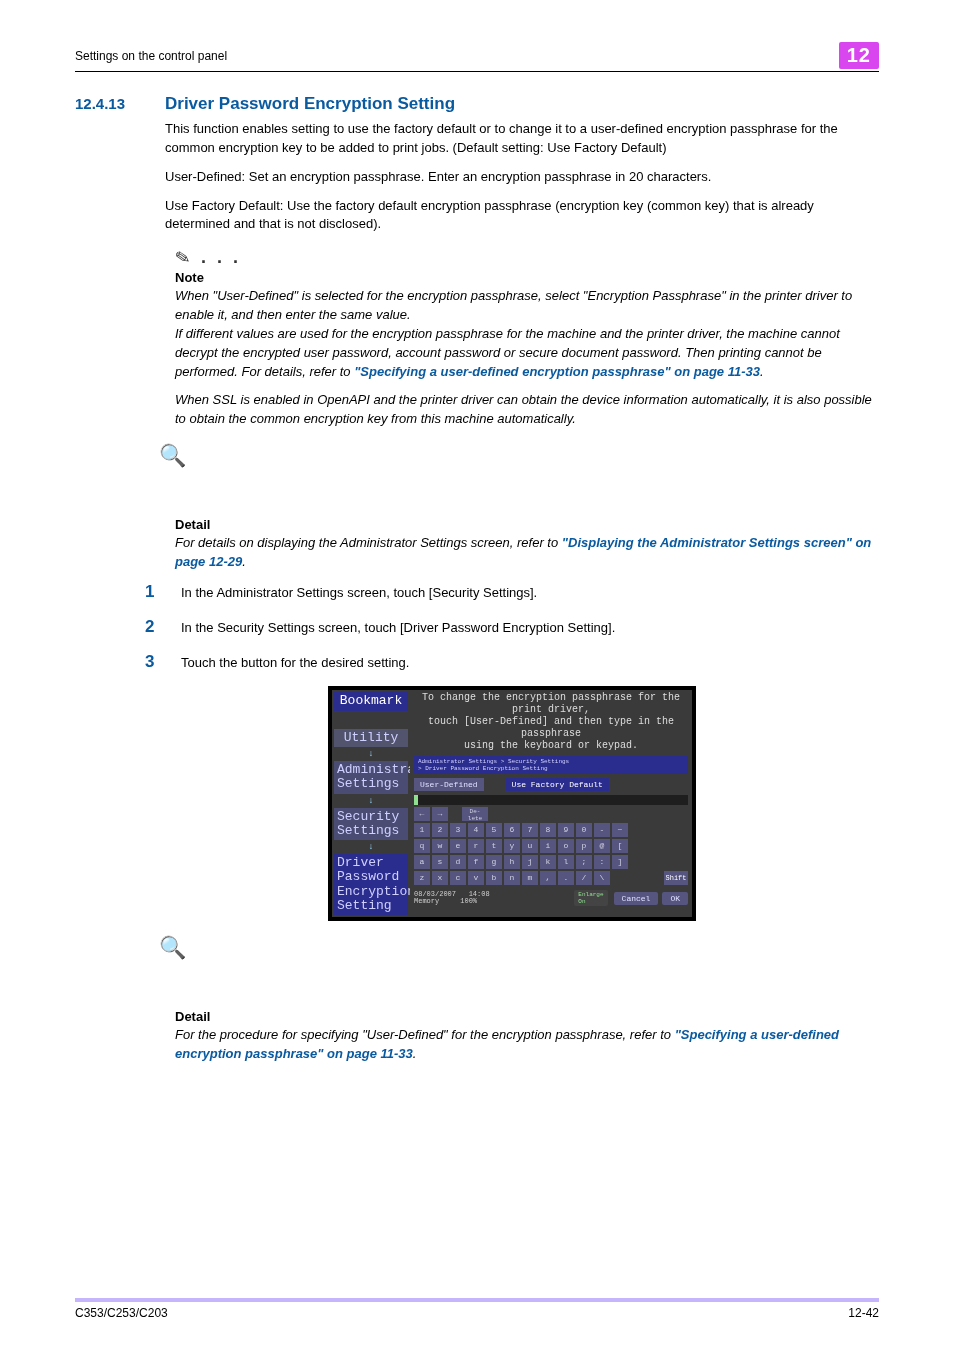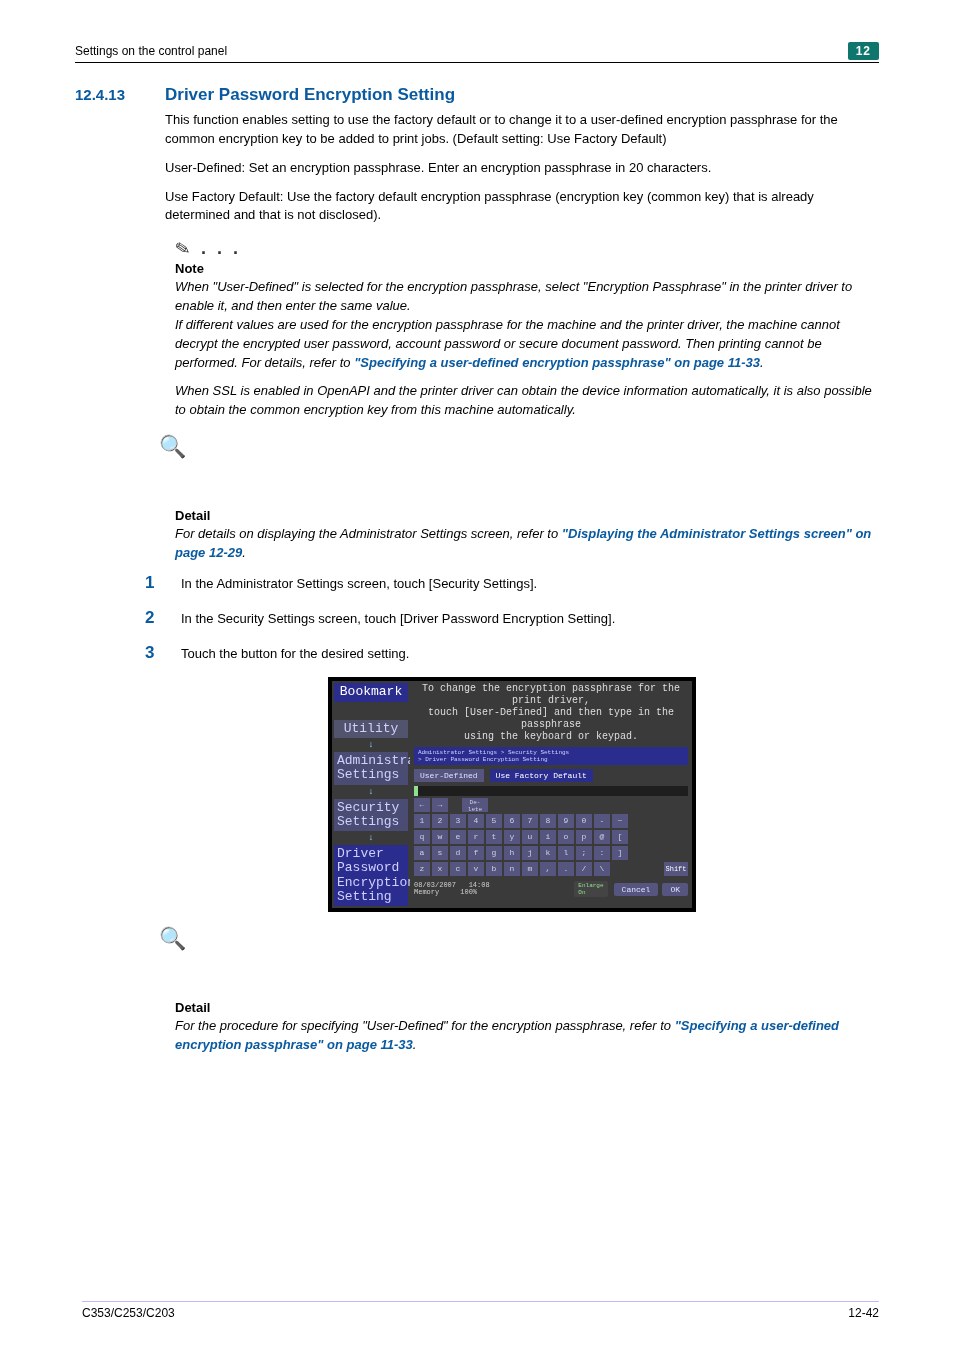--- a/index.html
+++ b/index.html
@@ -1,20 +1,20 @@
 <!DOCTYPE html>
 <html><head>
 <meta charset="utf-8">
 <style>
   * { box-sizing: border-box; margin: 0; padding: 0; }
   html, body { width: 954px; background: #fff; font-family: Arial, Helvetica, sans-serif; color: #000; }
   .page { width: 954px; min-height: 1350px; padding: 42px 75px 30px 75px; position: relative; }
   .hdr { display: flex; align-items: center; border-bottom: 1px solid #000; padding-bottom: 2px; margin-bottom: 22px; }
   .hdr-left { font-size: 12px; color: #000; flex: 1; }
-  .hdr-badge { background: #0f766e; color: #fff; font-weight: bold; font-size: 12px; padding: 2px 8px; border-radius: 2px; letter-spacing: 1px; }
+  .hdr-badge { background: #d946ef; color: #fff; font-weight: bold; font-size: 20px; padding: 2px 8px; border-radius: 2px; letter-spacing: 1px; }
   .sec-row { display: flex; align-items: baseline; margin-bottom: 6px; }
   .sec-num { width: 90px; color: #0a5aa0; font-weight: bold; font-size: 15px; }
   .sec-title { color: #0a5aa0; font-weight: bold; font-size: 17px; }
   .body-text { margin-left: 90px; font-size: 13px; line-height: 1.45; margin-bottom: 10px; }
   .note-block { margin-left: 100px; margin-top: 12px; margin-bottom: 14px; }
   .note-icon-row { display: flex; align-items: center; color: #333; }
   .note-pen { display: inline-block; width: 24px; font-size: 18px; color: #333; transform: rotate(-10deg); }
   .note-dots { font-weight: bold; font-size: 18px; letter-spacing: 3px; color: #333; margin-left: 2px; }
   .note-head { font-weight: bold; font-size: 13px; margin-top: 2px; }
   .note-body { font-style: italic; font-size: 13px; line-height: 1.45; margin-top: 2px; }
@@ -32,35 +32,35 @@
   .panel-wrap { margin: 6px auto 6px auto; width: 368px; background: #000; padding: 4px; font-family: "Courier New", monospace; font-size: 8px; }
   .panel-inner { background: #3a3a3a; display: flex; }
   .panel-side { width: 78px; background: #3a3a3a; }
   .side-item { background: #4a4c73; color: #cfd0ff; margin: 2px; padding: 2px 3px; font-size: 13px; line-height: 1.1; text-align: left; }
   .side-item.sel { background: #2b2d8e; color: #fff; text-align: center; }
   .side-item.plain { background: #52546e; text-align: center; }
   .side-arrow { color: #9adbff; text-align: center; font-size: 9px; margin: 0; }
   .panel-main { flex: 1; background: #3a3a3a; }
   .panel-msg { color: #dedede; font-size: 10px; line-height: 1.2; padding: 2px 4px; text-align: center; }
   .crumb { background: #2b2d8e; color: #cfd0ff; font-size: 6px; padding: 2px 4px; margin: 2px 4px; }
-  .tab-row { display: flex; gap: 6px; margin: 4px 4px; align-items: center; }
+  .tab-row { display: flex; gap: 22px; margin: 4px 4px; align-items: center; }
   .tab-btn { background: #555580; color: #e0e0ff; padding: 2px 6px; font-size: 8px; }
   .tab-btn.active { background: #2b2d8e; color: #fff; }
   .input-line { background: #1e1e1e; height: 10px; margin: 2px 4px; border-left: 4px solid #8fe08f; }
   .kb-row { display: flex; gap: 2px; margin: 2px 4px; }
   .kb-key { background: #555580; color: #d0d0e0; width: 16px; height: 14px; font-size: 8px; line-height: 14px; text-align: center; }
   .kb-key.wide { width: 26px; font-size: 6px; }
   .kb-key.arrow { background: #555580; }
   .kb-key.shift { width: 24px; background: #555580; color: #fff; font-size: 7px; margin-left: auto; }
   .panel-foot { display: flex; align-items: center; padding: 3px 4px; color: #cfcfcf; font-size: 7px; }
   .foot-left { flex: 1; line-height: 1.1; }
   .foot-btn { background: #555580; color: #e0e0ff; padding: 2px 8px; margin-left: 4px; font-size: 8px; border-radius: 2px; }
   .foot-icon { background: #444; color: #8fe08f; padding: 1px 4px; font-size: 6px; margin-right: 2px; border-radius: 2px; }
 
-  .footer { position: absolute; bottom: 30px; left: 82px; right: 75px; border-top: 1px solid #c4b5fd; padding-top: 4px; display: flex; font-size: 12px; }
+  .footer { position: absolute; bottom: 30px; left: 75px; right: 75px; border-top: 4px solid #c4b5fd; padding-top: 4px; display: flex; font-size: 12px; }
   .footer .f-left { flex: 1; }
 </style>
 </head>
 <body>
 
 <div class="page">
 
   <div class="hdr">
     <div class="hdr-left">Settings on the control panel</div>
     <div class="hdr-badge">12</div>

